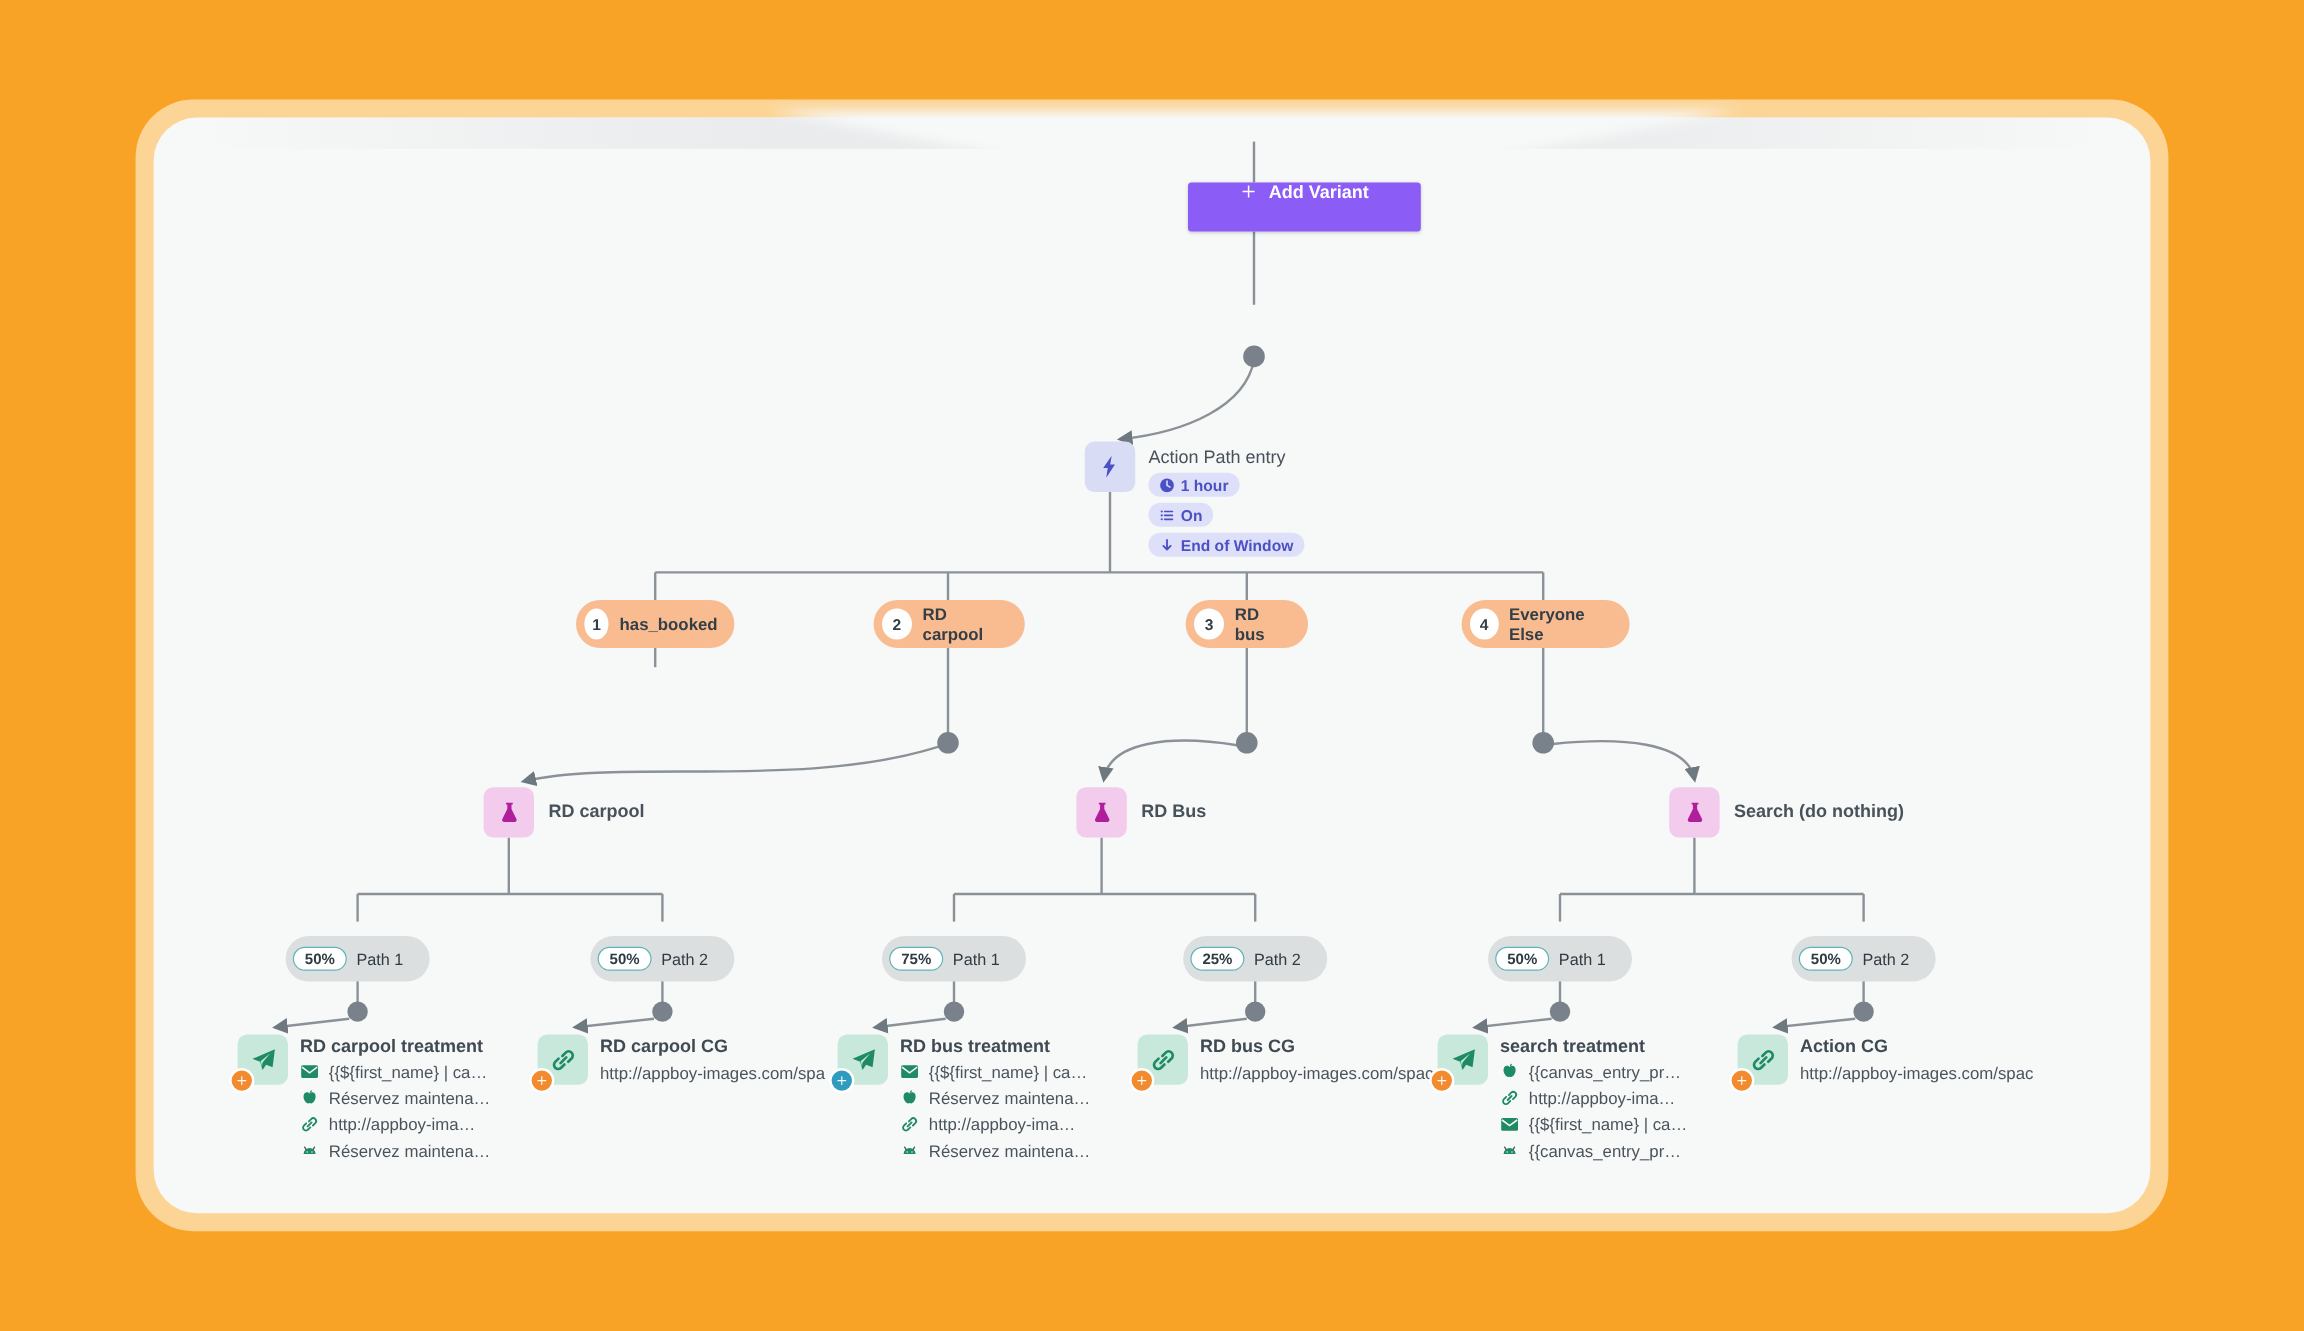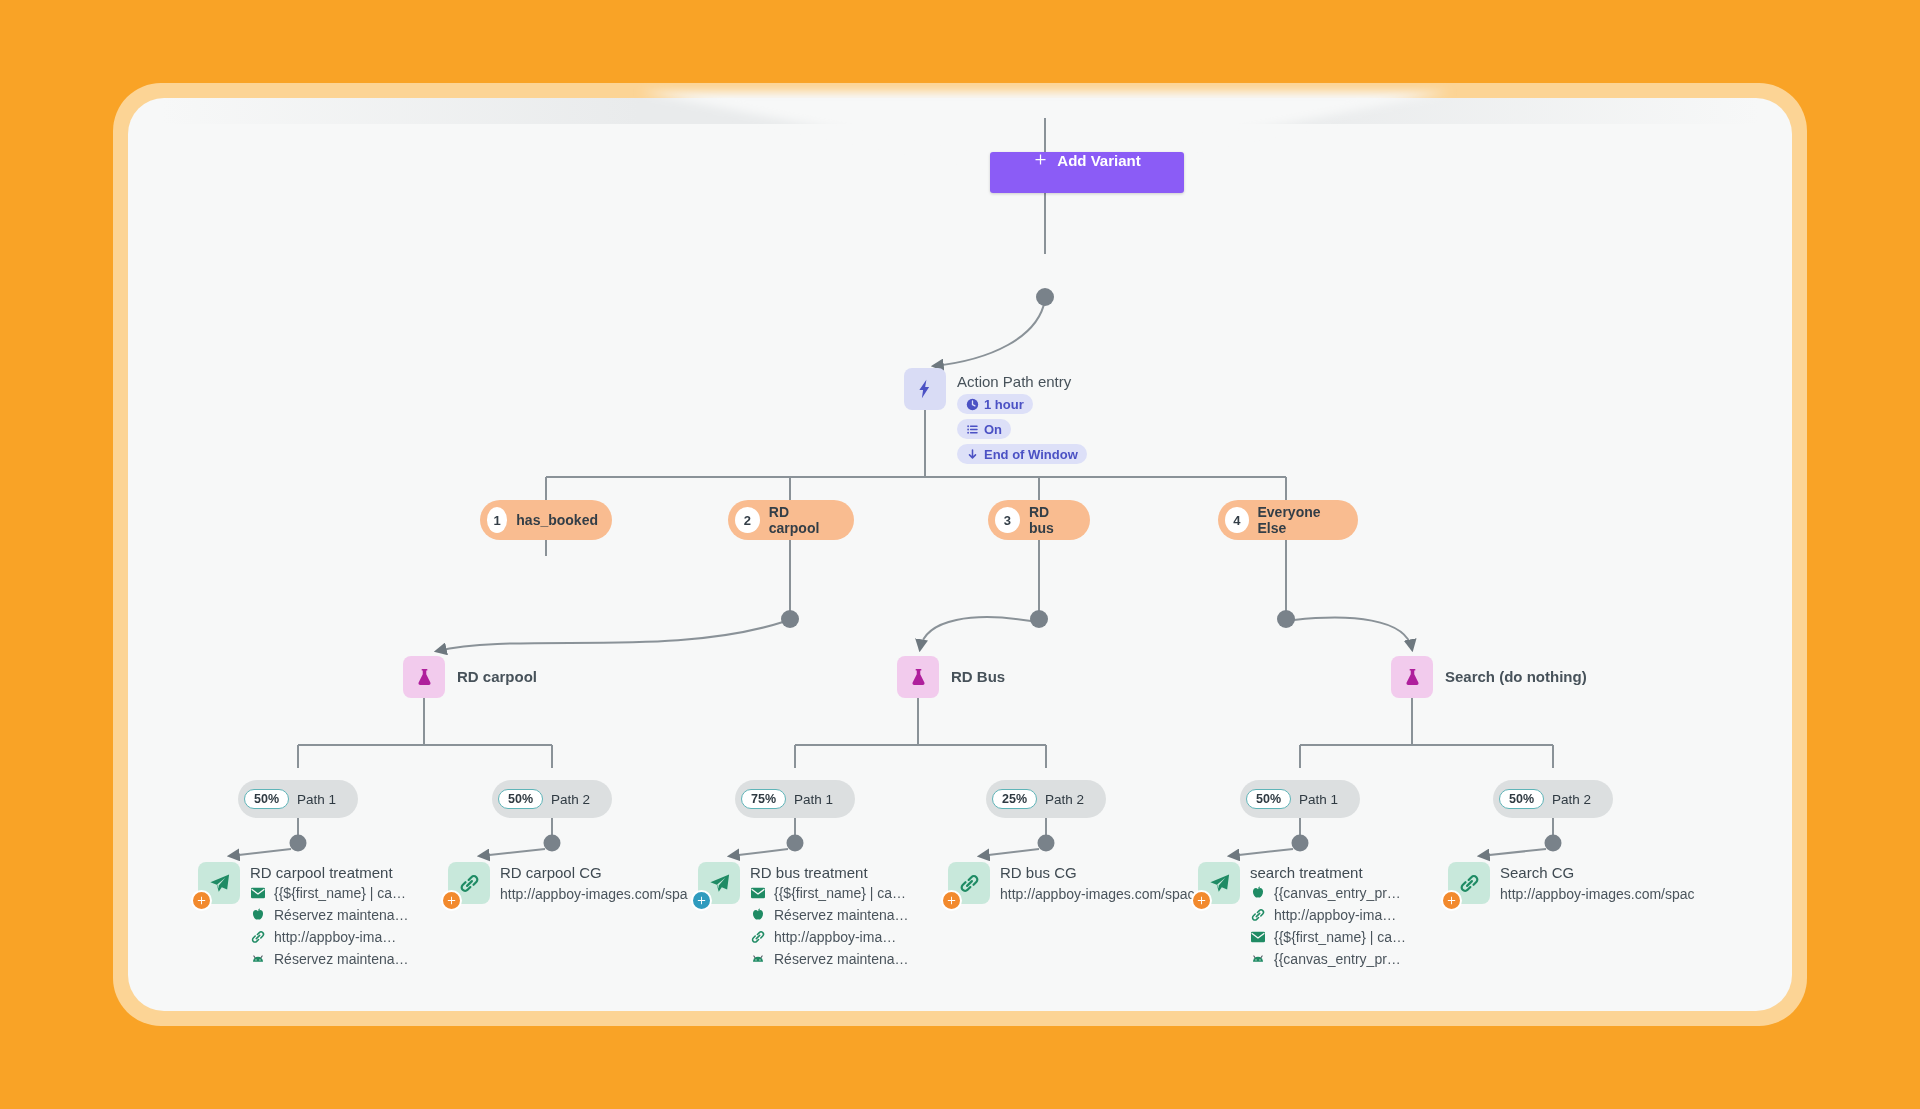--- a/index.html
+++ b/index.html
@@ -60,21 +60,21 @@
     font-size:12.5px;font-weight:bold;color:#2F3A42;}
   .path-label{font-size:13.5px;color:#2F3A42;}
 
   
   .leaf-icon{background:#C8E8DB;}
   .badge-add{position:absolute;width:21px;height:21px;border-radius:50%;border:2px solid #fff;
     display:flex;align-items:center;justify-content:center;box-sizing:border-box;}
   .badge-add.orange{background:#F28A2E;}
   .badge-add.blue{background:#2F9BBE;}
   .leaf-text{position:absolute;width:210px;}
-  .leaf-title{font-size:15px;font-weight:normal;color:#3F4A52;white-space:nowrap;}
+  .leaf-title{font-size:15px;font-weight:bold;color:#3F4A52;white-space:nowrap;}
   .leaf-sub{font-size:14px;color:#4A545C;white-space:nowrap;overflow:hidden;margin-top:5px;}
   .leaf-items{margin-top:4px;display:flex;flex-direction:column;gap:6px;}
   .leaf-item{display:flex;align-items:center;gap:8px;font-size:14px;color:#4A545C;white-space:nowrap;}
 </style>
 </head>
 <body>
 
 <svg width="0" height="0" style="position:absolute" aria-hidden="true">
   <defs>
     <symbol id="sym-plus" viewBox="0 0 24 24">
@@ -461,16 +461,16 @@
     <svg width="23" height="23" viewBox="0 0 24 24" style="color:#1F8B64">
         <use href="#sym-link"></use>
       </svg>
     <span class="badge-add orange" style="left:-7px;top:28px;">
       <svg width="11" height="11" viewBox="0 0 24 24" fill="#fff">
           <use href="#sym-plus"></use>
         </svg>
     </span>
   </div>
   <div class="leaf-text" style="left:1500px;top:864px;width:240px;">
-    <div class="leaf-title">Search CG</div>
+    <div class="leaf-title">Action CG</div>
     <div class="leaf-sub">http://appboy-images.com/spac</div>
   </div>
 </div>
 
 </body></html>

